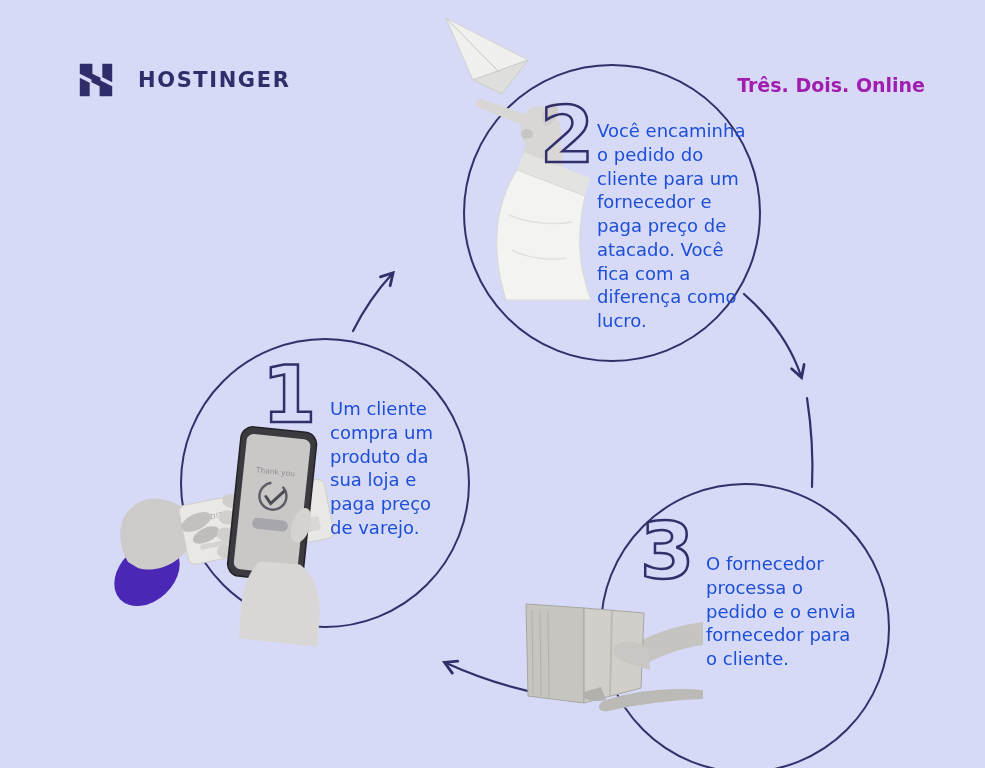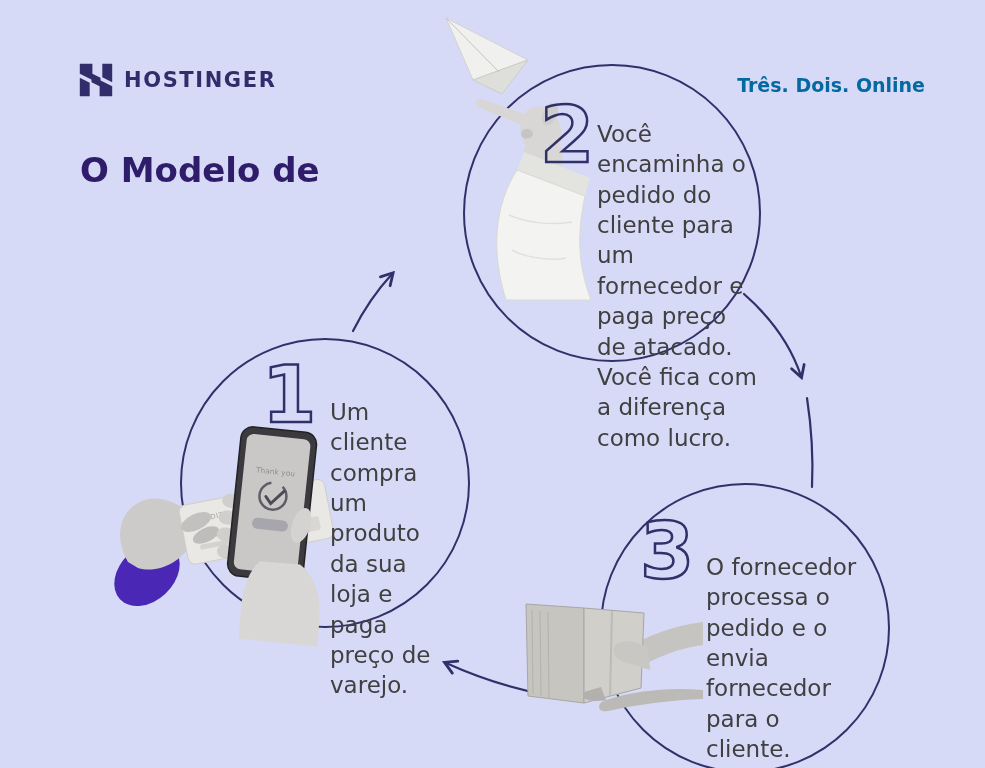--- a/index.html
+++ b/index.html
@@ -1,38 +1,38 @@
 <!DOCTYPE html>
 <html><head>
 <meta charset="utf-8">
 <style>
   html,body{margin:0;padding:0;background:#d6daf7;}
   .canvas{
     position:relative;width:985px;height:768px;overflow:hidden;
     background:#d6daf7;color:#343271;
     font-family:"DejaVu Sans","Liberation Sans",sans-serif;
   }
-  .logo{position:absolute;left:78px;top:62px;display:flex;align-items:center;gap:10px;}
+  .logo{position:absolute;left:78px;top:62px;display:flex;align-items:center;gap:24px;}
   .logo-word{font-size:21px;font-weight:700;letter-spacing:1.6px;color:#312d6b;}
-  .tagline{position:absolute;top:74px;right:60px;font-size:19px;font-weight:700;color:#0369a1;}
+  .tagline{position:absolute;top:74px;right:60px;font-size:19px;font-weight:700;color:#a21caf;}
   .title{position:absolute;left:80px;top:146px;font-size:34px;font-weight:700;line-height:48px;color:#2f1c6a;}
   .circle{position:absolute;border:2px solid #32306a;border-radius:50%;box-sizing:border-box;}
   #circle1{left:180px;top:338px;width:290px;height:290px;}
   #circle2{left:463px;top:64px;width:298px;height:298px;}
   #circle3{left:600px;top:483px;width:290px;height:290px;}
   .step-num{
     position:absolute;font-size:78px;font-weight:600;line-height:1;
     color:#32306a;
     -webkit-text-fill-color:transparent;
     -webkit-text-stroke:2.5px #32306a;
   }
   #num1{left:262px;top:356px;}
   #num2{left:540px;top:96px;}
   #num3{left:640px;top:512px;}
-  .step-text{position:absolute;font-size:23px;line-height:1.32;color:#404040;}
+  .step-text{position:absolute;font-size:18px;line-height:1.32;color:#1d4ed8;}
   #text1{left:330px;top:397px;width:106px;}
   #text2{left:597px;top:119px;width:160px;}
   #text3{left:706px;top:552px;width:160px;}
   svg.art{position:absolute;left:0;top:0;}
 </style>
 </head>
 <body>
 
 <div class="canvas">
 
@@ -43,21 +43,20 @@
         <path d="M2,17.5 L13,23 L13,38 L2,38 Z"></path>
         <path d="M38,22.5 L27,17 L27,2 L38,2 Z"></path>
         <path d="M38,38 L24,38 L24,27 L15,22.5 L15,15.5 L38,27 Z"></path>
       </g>
     </svg>
     <span class="logo-word">HOSTINGER</span>
   </div>
   <div class="tagline">Três. Dois. Online</div>
 
   <div class="title">
-    <div>O Modelo de</div>
   </div>
 
   <div class="circle" id="circle1"></div>
   <div class="circle" id="circle2"></div>
   <div class="circle" id="circle3"></div>
 
   <svg class="art" width="985" height="768" viewBox="0 0 985 768">
     <defs>
       <marker id="arrowhead" viewBox="0 0 10 10" refX="7.5" refY="5" markerWidth="7.5" markerHeight="7.5" orient="auto">
         <path d="M1.5,1 L8.5,5 L1.5,9" fill="none" stroke="#32306a" stroke-width="1.7" stroke-linecap="round"></path>

